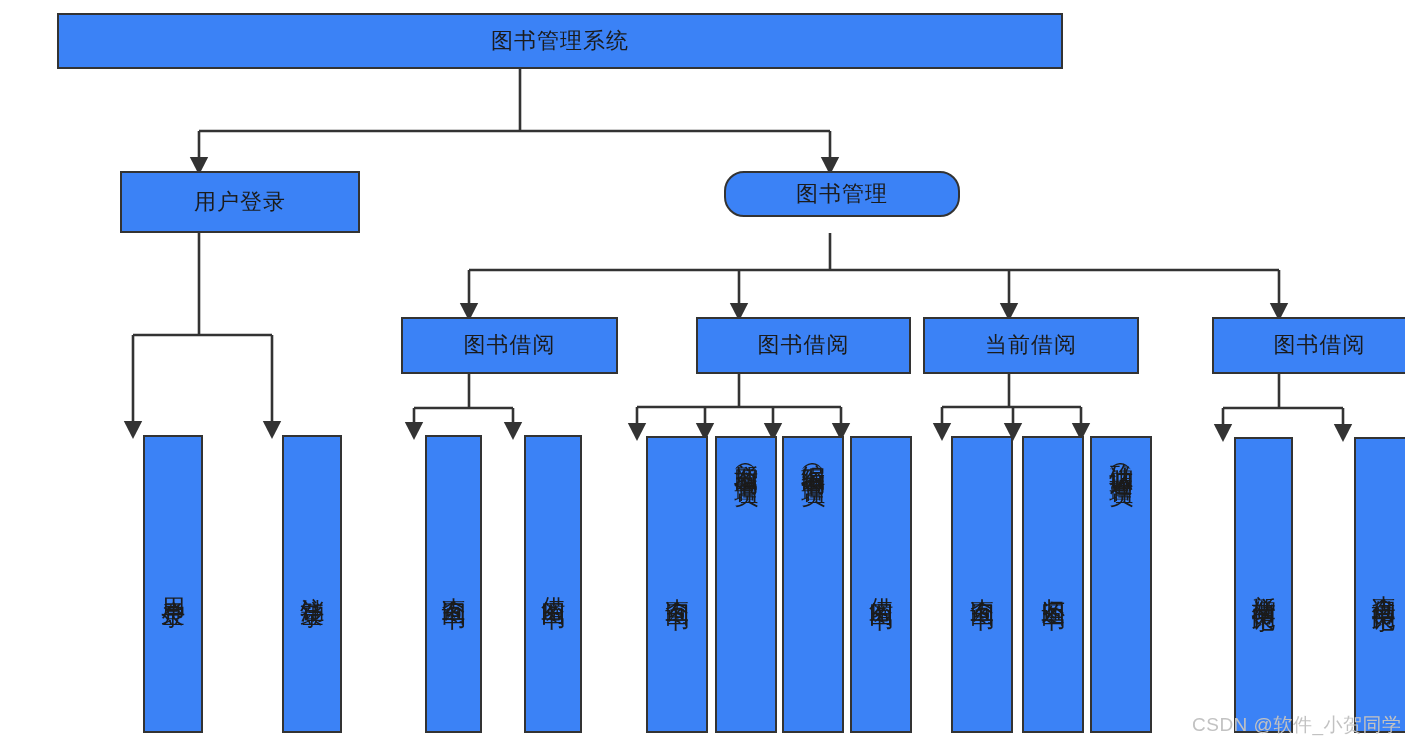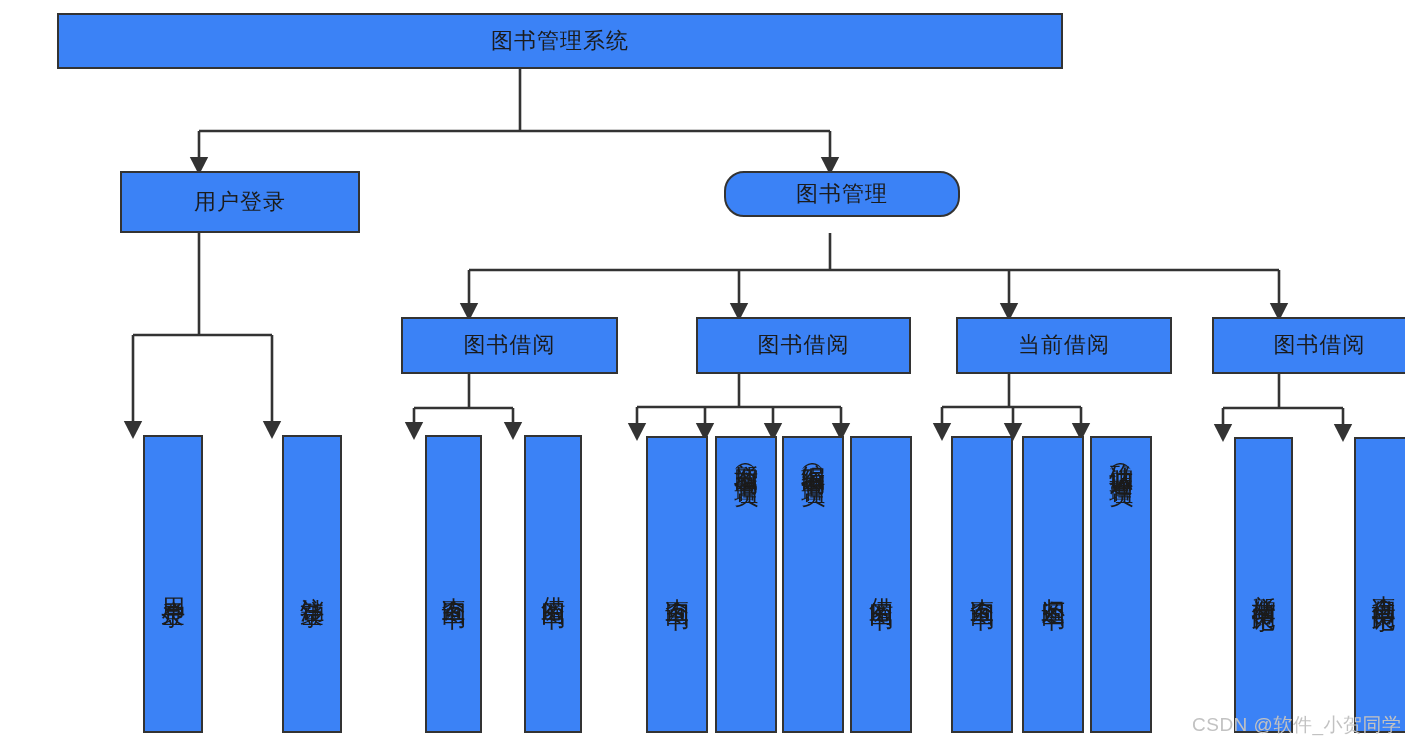--- a/index.html
+++ b/index.html
@@ -133,21 +133,21 @@
       </div>
       <div class="node-box level1" style="left: 684px; top: 171px; width: 236px; height: 46px; border-radius: 20px;">
         <span class="node-label-h">图书管理</span>
       </div>
       <div class="node-box level2" style="left: 361px; top: 317px; width: 217px; height: 57px;">
         <span class="node-label-h">图书借阅</span>
       </div>
       <div class="node-box level2" style="left: 656px; top: 317px; width: 215px; height: 57px;">
         <span class="node-label-h">图书借阅</span>
       </div>
-      <div class="node-box level2" style="left: 916px; top: 317px; width: 216px; height: 57px; align-items: center;">
+      <div class="node-box level2" style="left: 883px; top: 317px; width: 216px; height: 57px; align-items: center;">
         <span class="node-label-h">当前借阅</span>
       </div>
       <div class="node-box level2" style="left: 1172px; top: 317px; width: 215px; height: 57px;">
         <span class="node-label-h">图书借阅</span>
       </div>
       <div class="node-box leaf centered" style="left: 103px; top: 435px; width: 60px; height: 298px;">
         <span class="node-label-v">用户登录</span>
       </div>
       <div class="node-box leaf centered" style="left: 242px; top: 435px; width: 60px; height: 298px;">
         <span class="node-label-v">注销登录</span>

